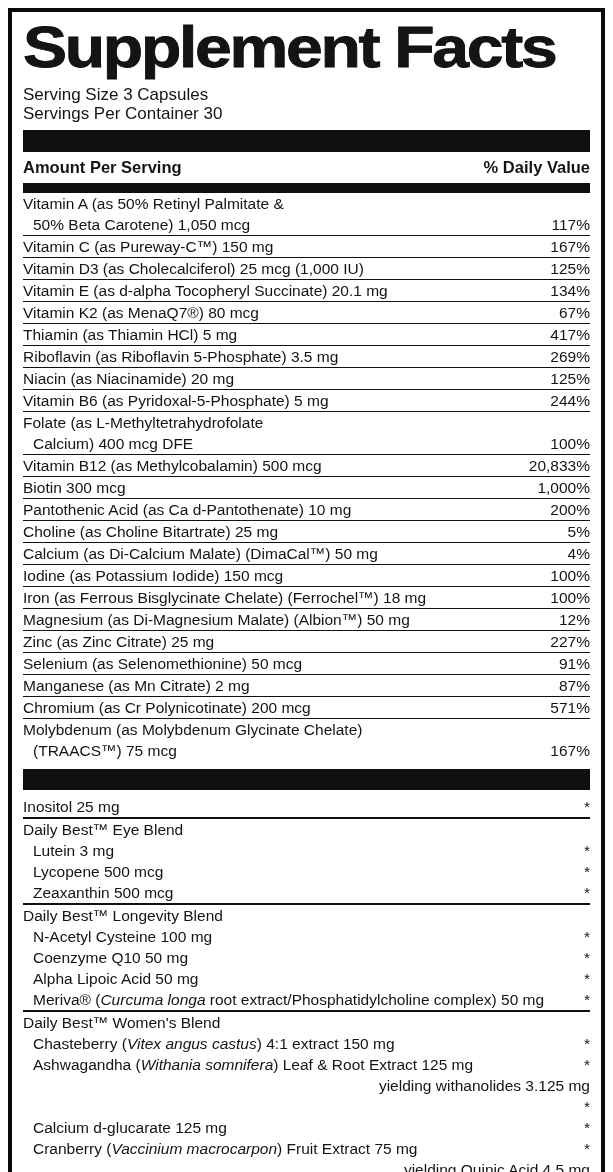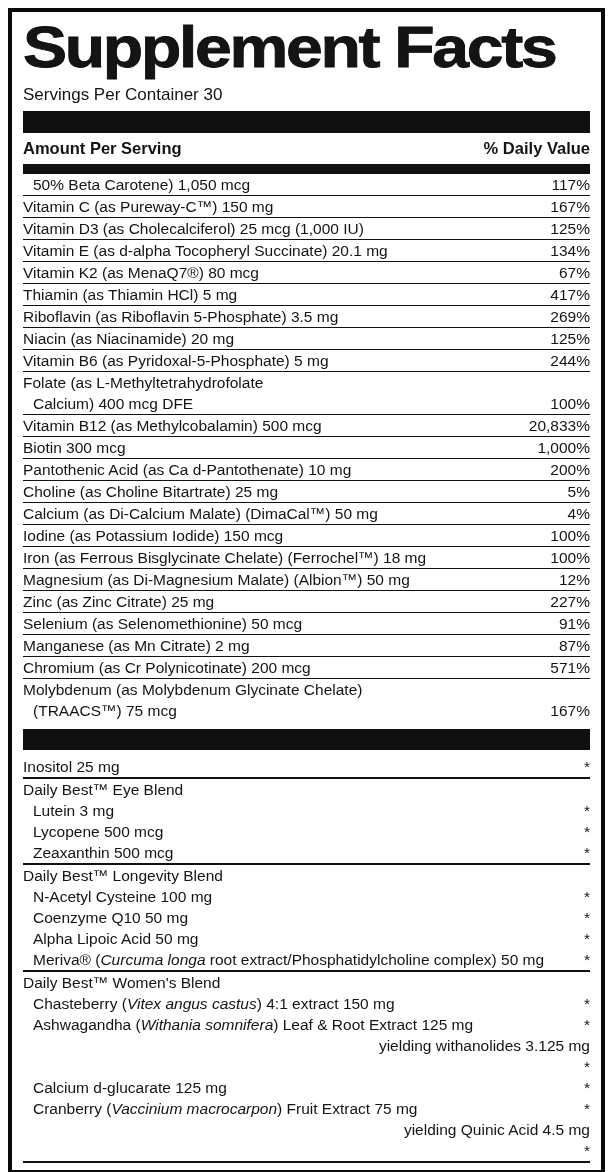--- a/index.html
+++ b/index.html
@@ -50,32 +50,36 @@
   .row.sep1{border-bottom:1px solid #111;}
   .row.sep2{border-bottom:2px solid #111;}
   .row i{font-style:italic;}
 </style>
 </head>
 <body>
 
 <div class="box">
   <h1 class="title">Supplement Facts</h1>
 
+  <div class="serving-line">Serving Size 3 Capsules</div>
   <div class="serving-line">Servings Per Container 30</div>
 
   <div class="bar bar-1"></div>
 
   <div class="col-header">
     <span>Amount Per Serving</span>
     <span>% Daily Value</span>
   </div>
 
   <div class="bar bar-2"></div>
 
   <div class="rows" id="rows-main">
+      <div class="row ind0">
+        <span class="nm"><span>Vitamin A (as 50% Retinyl Palmitate &amp;</span></span>
+      </div>
       <div class="row ind1 sep1">
         <span class="nm"><span>50% Beta Carotene) 1,050 mcg</span></span>
         <span class="pv">117%</span>
       </div>
       <div class="row ind0 sep1">
         <span class="nm"><span>Vitamin C (as Pureway-C™) 150 mg</span></span>
         <span class="pv">167%</span>
       </div>
       <div class="row ind0 sep1">
         <span class="nm"><span>Vitamin D3 (as Cholecalciferol) 25 mcg (1,000 IU)</span></span>

